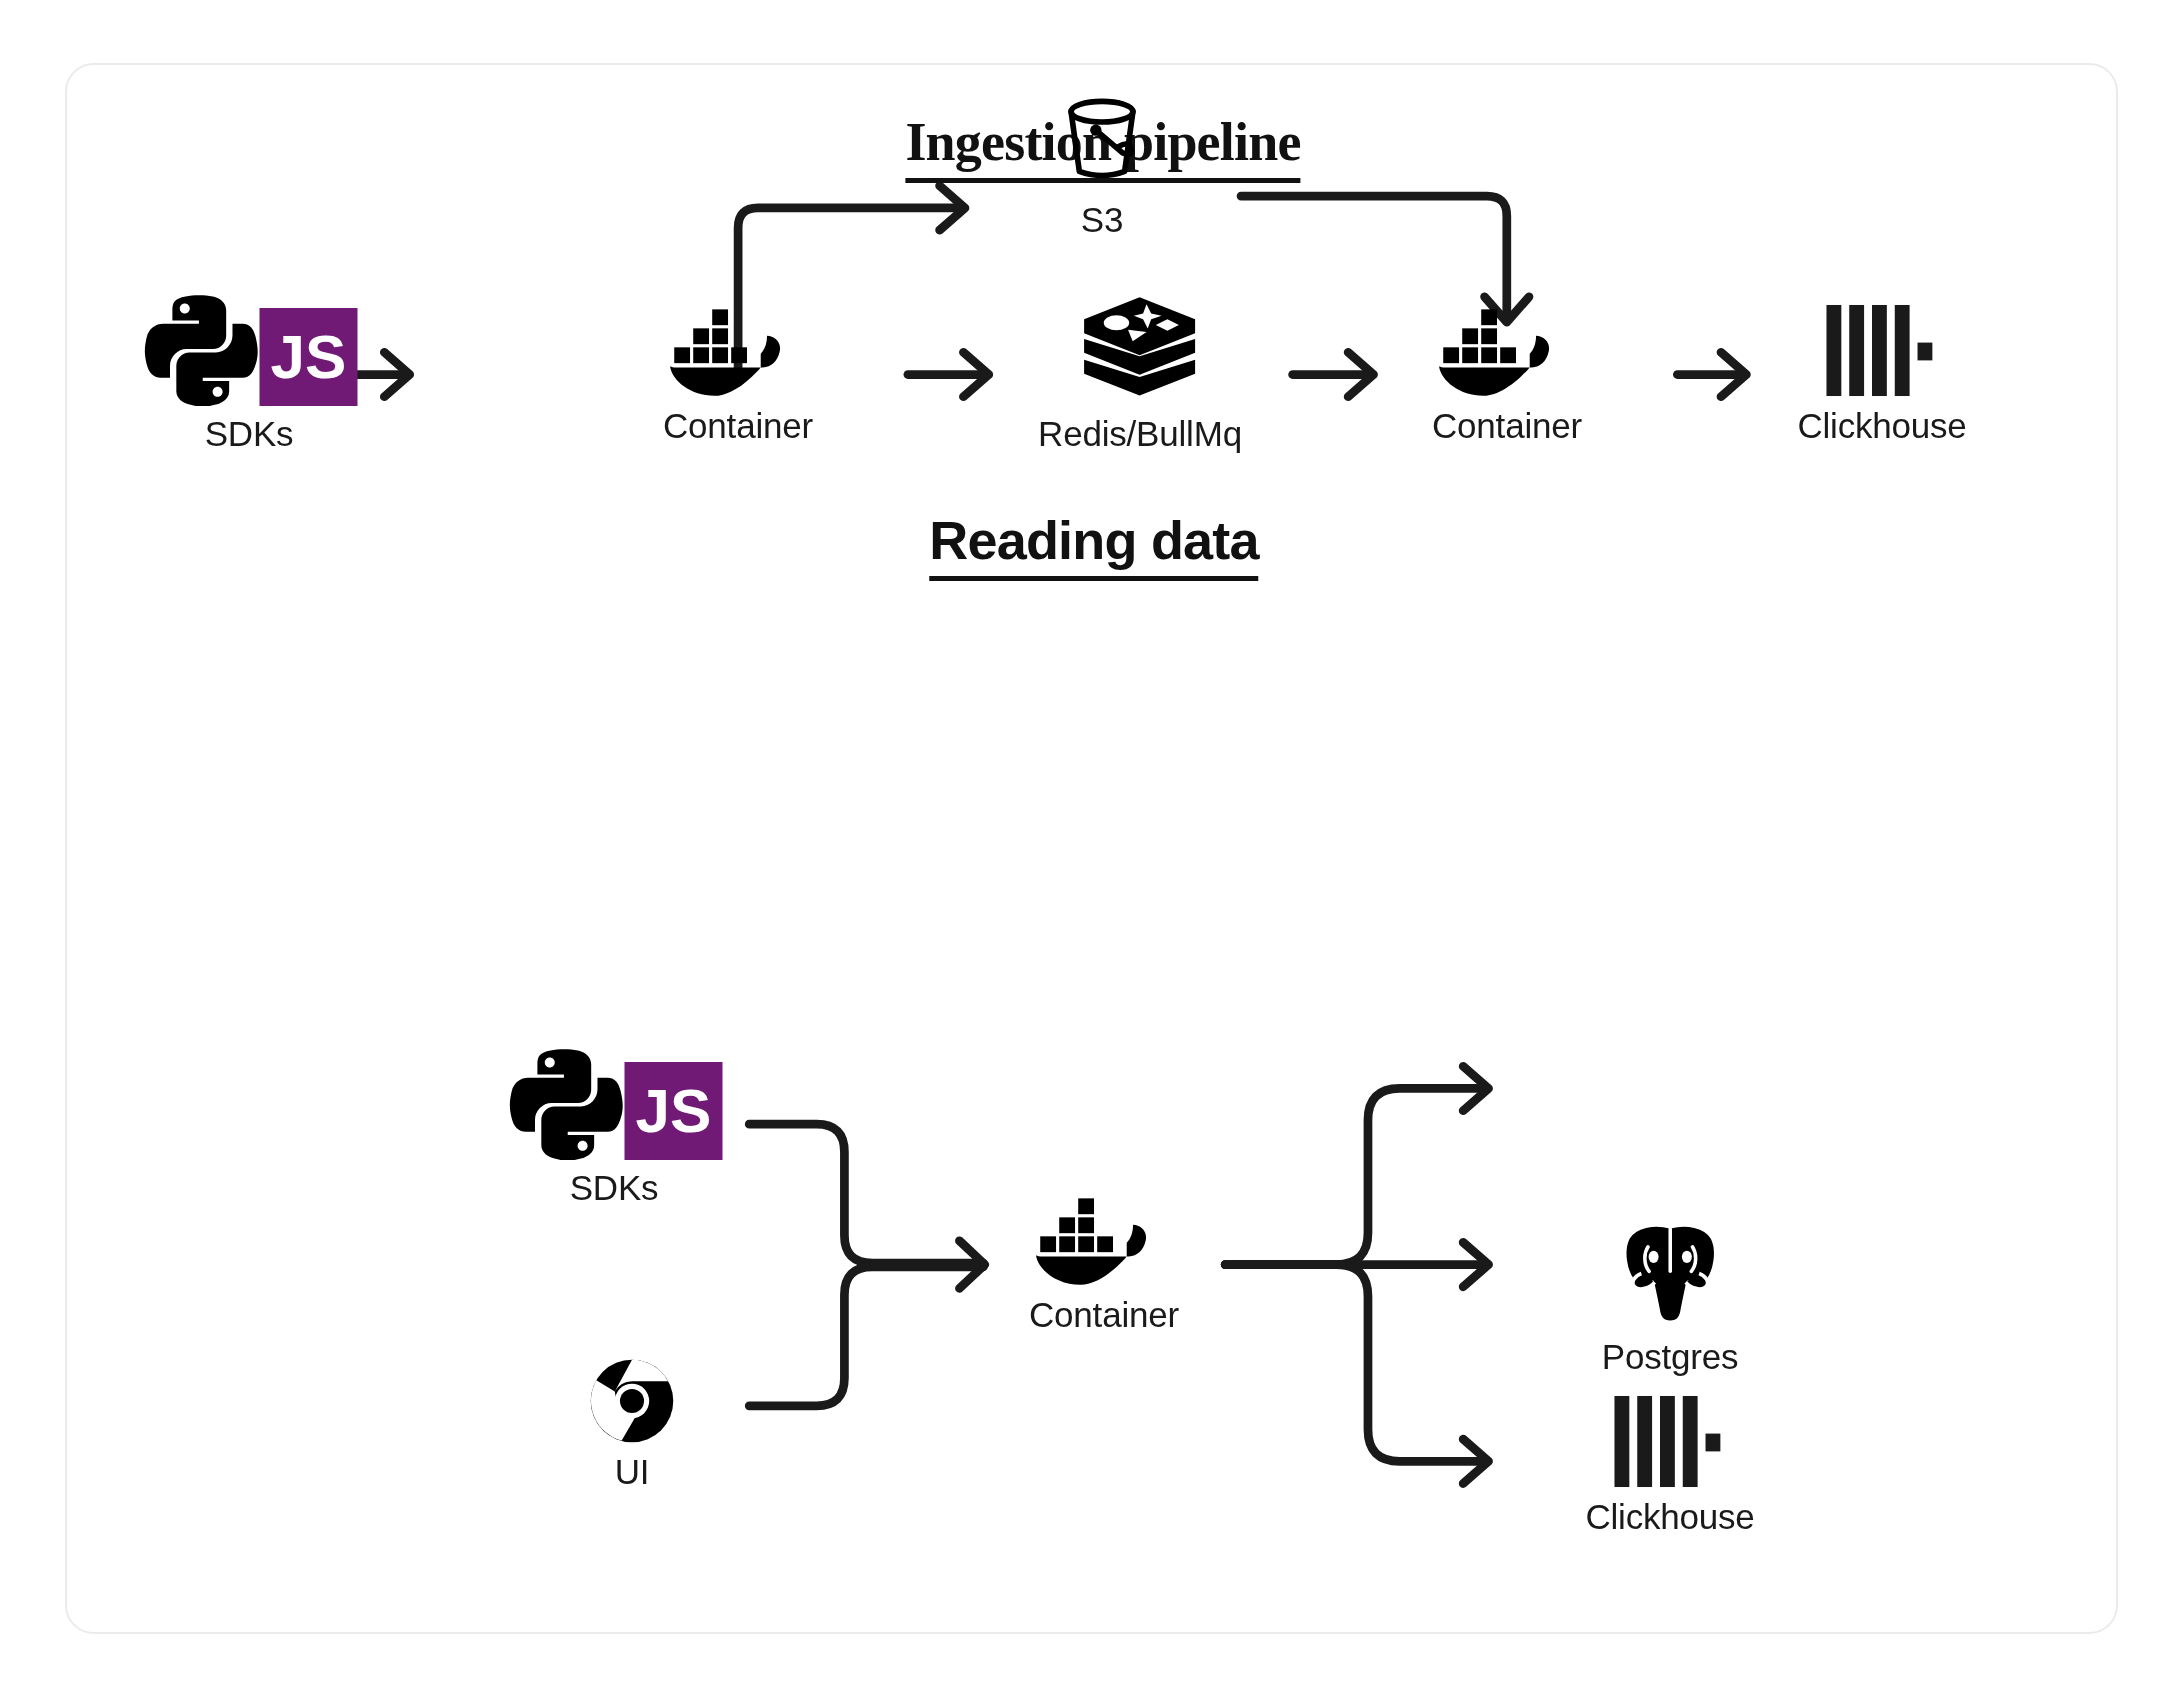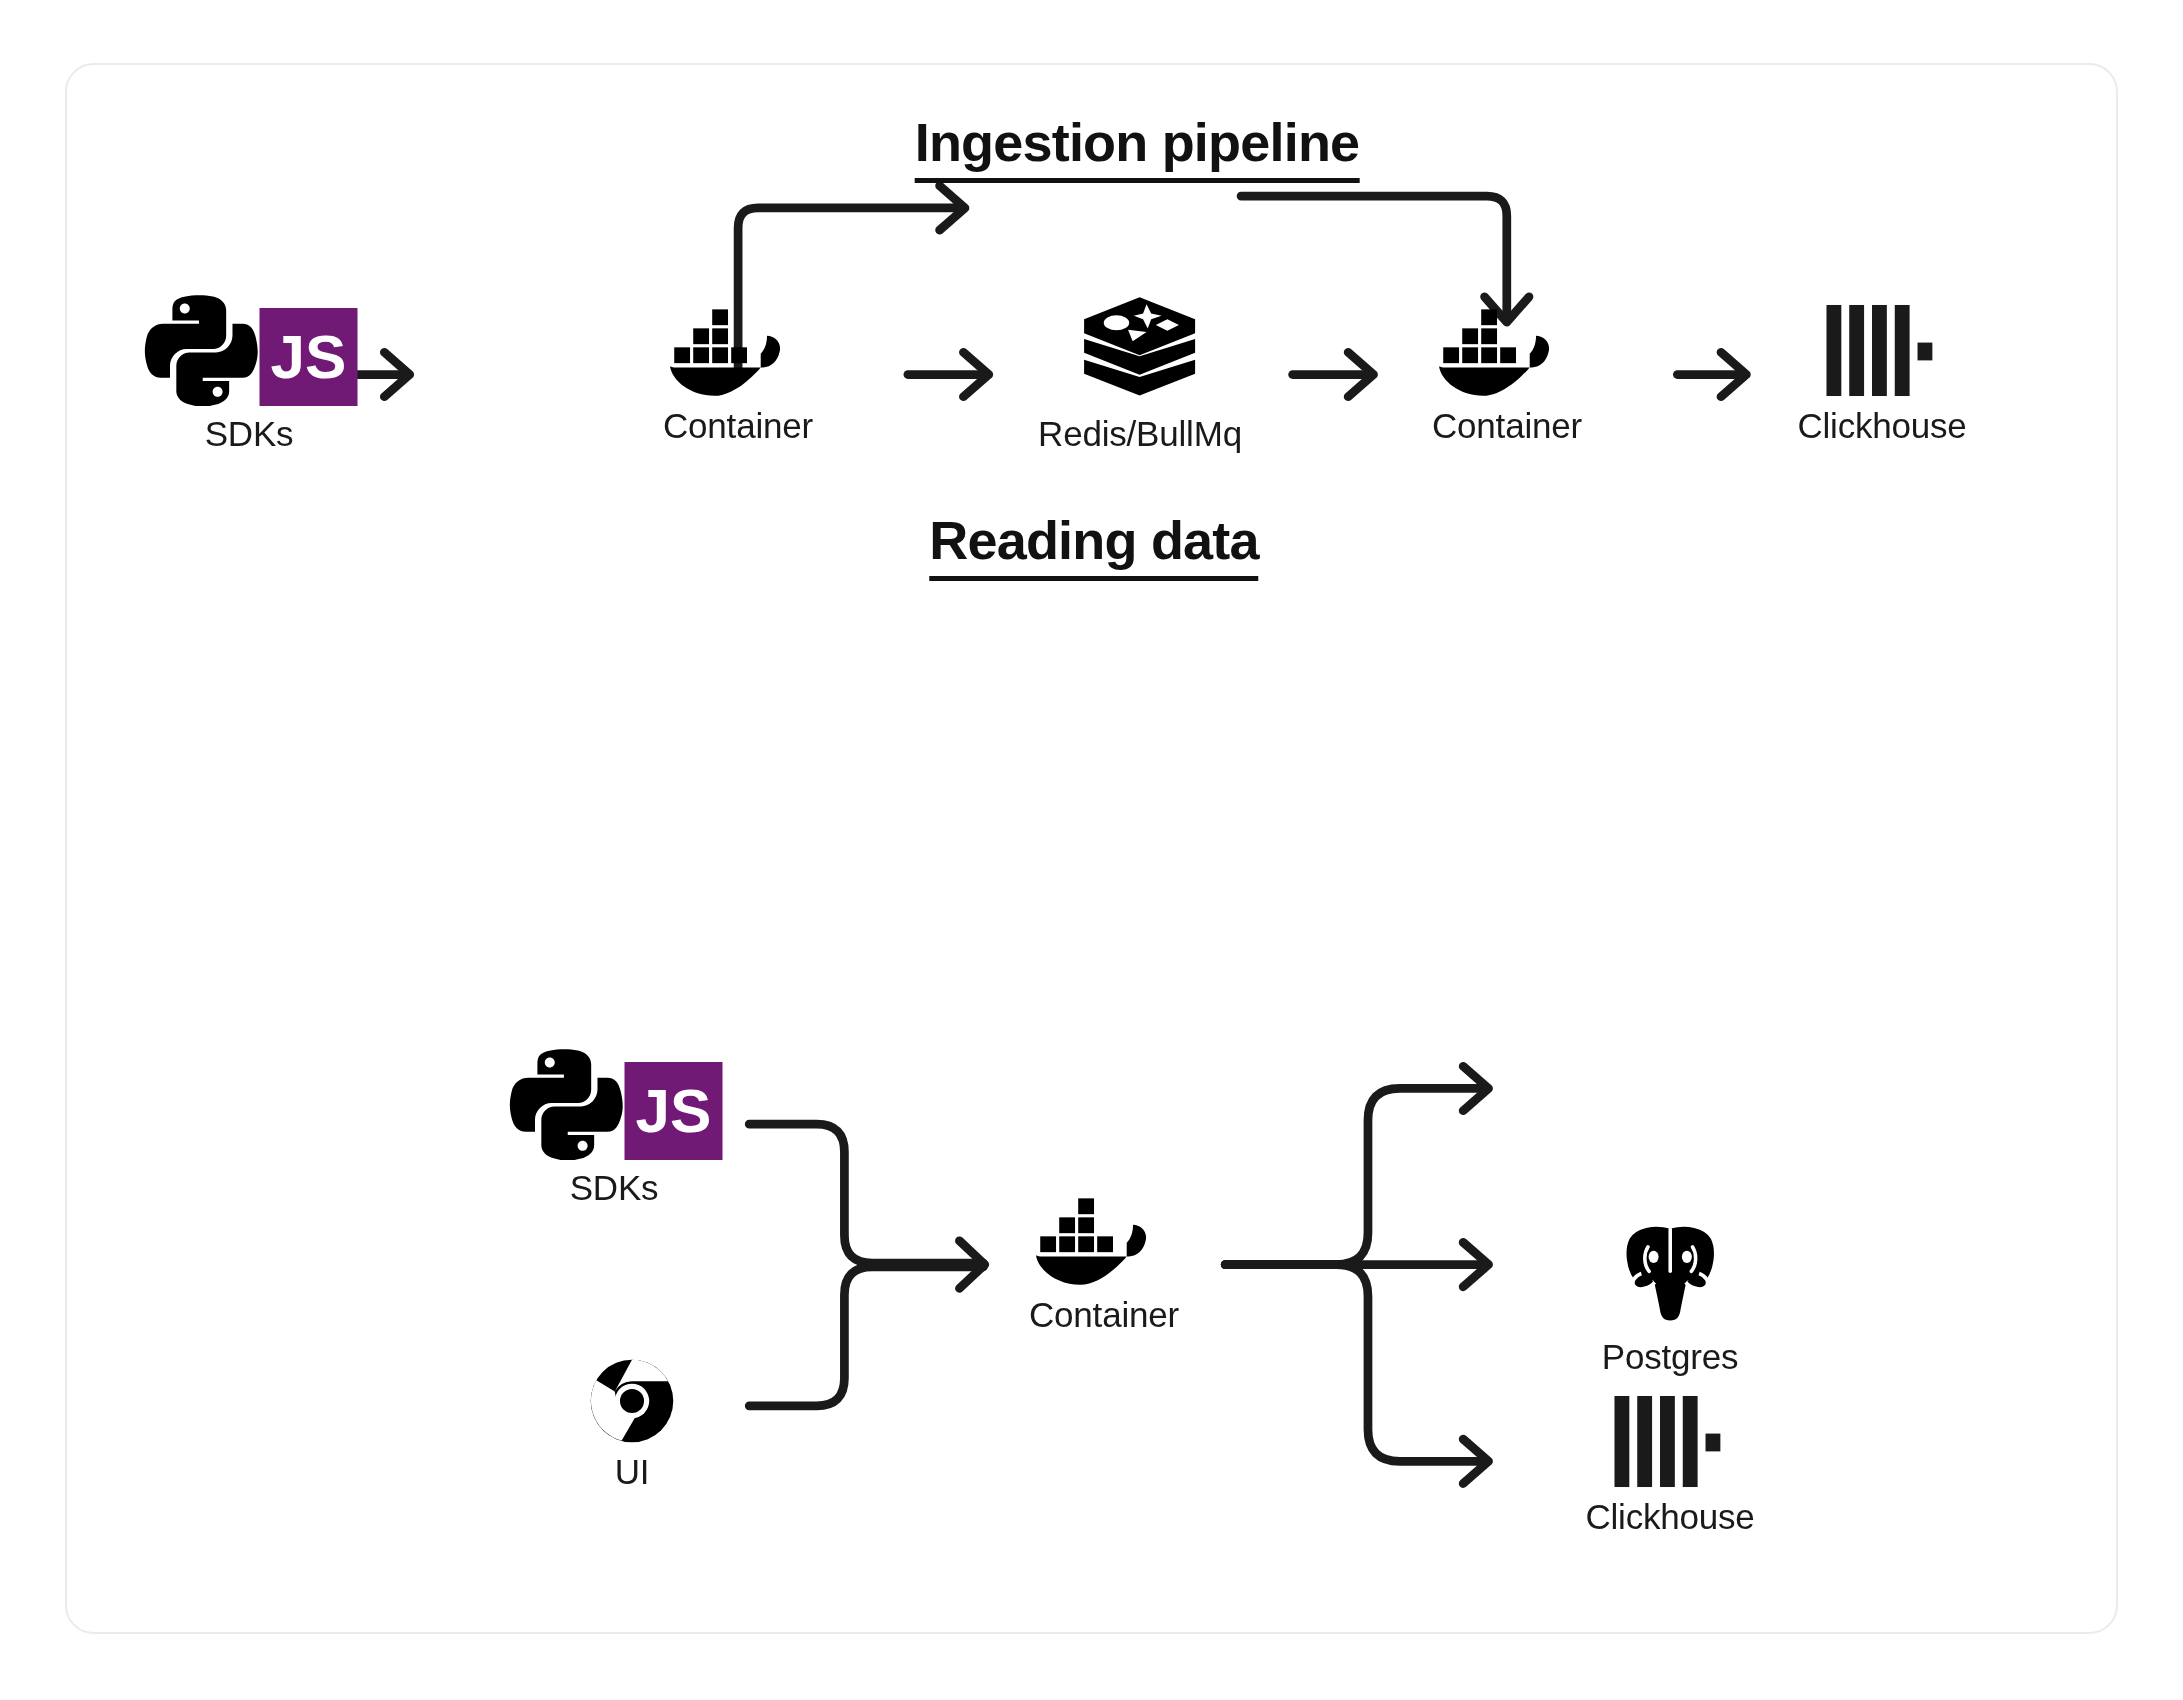--- a/index.html
+++ b/index.html
@@ -136,21 +136,21 @@
       </g>
 
       <g>
         <path d="M 1460 1512 L 1600 1512 Q 1640 1512 1640 1552 L 1640 1720 Q 1640 1760 1680 1760 L 1790 1760"></path>
         <polyline points="1760,1732 1792,1760 1760,1788" fill="none"></polyline>
       </g>
 
     </g>
   </svg>
 
-  <div class="section-title" style="left:1070px; top:46px;">
+  <div class="section-title" style="left:1036px; top:46px;font-family:Liberation Serif, serif;">
     <span class="tx">Ingestion pipeline</span>
   </div>
 
   <div class="node" style="left:182px; top:222px;">
     <div class="icons">
       <svg width="119" height="119" viewBox="0 0 100 100">
         <path fill="#000000" d="M49.3 7c-4.3 0-8.2.4-11.4 1-9.4 1.7-11.1 5.2-11.1 11.6v8.5h22.3v2.8H19.2c-6.5 0-12.2 3.9-14 11.3-2 8.5-2.1 13.8 0 22.7 1.6 6.6 5.4 11.3 11.9 11.3h7.7V66c0-7.4 6.4-13.9 13.9-13.9h22.2c6.2 0 11.1-5.1 11.1-11.3V19.6c0-6-5.1-10.6-11.1-11.6C57.1 7.4 53.5 7 49.3 7zM37.2 13.8c2.3 0 4.2 1.9 4.2 4.3 0 2.3-1.9 4.2-4.2 4.2-2.3 0-4.2-1.9-4.2-4.2 0-2.4 1.9-4.3 4.2-4.3z"></path>
         <path fill="#000000" d="M77.3 30.9v9.9c0 7.7-6.5 14.2-13.9 14.2H41.2c-6.1 0-11.1 5.2-11.1 11.3v21.2c0 6 5.2 9.6 11.1 11.3 7 2.1 13.8 2.4 22.2 0 5.6-1.6 11.1-4.9 11.1-11.3v-8.5H52.3v-2.8h33.4c6.5 0 8.9-4.5 11.1-11.3 2.3-7 2.2-13.7 0-22.7-1.6-6.5-4.6-11.3-11.1-11.3h-8.4zM64.8 83.8c2.3 0 4.2 1.9 4.2 4.2 0 2.4-1.9 4.3-4.2 4.3-2.3 0-4.2-1.9-4.2-4.3 0-2.3 1.9-4.2 4.2-4.2z"></path>
       </svg>
       <div class="jsbox" style="width:98px;height:98px;font-size:62px;line-height:1;">
@@ -171,20 +171,33 @@
           <rect x="22" y="42" width="15" height="15"></rect>
           <rect x="40" y="42" width="15" height="15"></rect>
           <rect x="58" y="42" width="15" height="15"></rect>
           <path d="M0 60 C0 60 2 61 4 61 L88 61 C96 61 102 55 104 46 C106 37 99 31 92 31 C92 38 90 44 86 48 C86 48 86 61 86 61 C86 61 64 88 42 88 C20 88 2 74 0 60 Z"></path>
         </g>
       </svg>
     </div>
     <div class="caption">Container</div>
   </div>
 
+  <div class="node" style="left:1035px; top:24px;">
+    <div class="icons">
+      <svg width="103" height="103" viewBox="0 0 100 100">
+        <g fill="none" stroke="#000000" stroke-width="5.5" stroke-linecap="round" stroke-linejoin="round">
+          <ellipse cx="50" cy="22" rx="30" ry="10"></ellipse>
+          <path d="M20 22 L28 80 Q50 88 72 80 L80 22"></path>
+          <path d="M44 40 L70 62 Q80 66 78 58 Q76 50 66 56"></path>
+        </g>
+        <circle cx="44" cy="40" r="5.5" fill="#000000"></circle>
+      </svg>
+    </div>
+    <div class="caption">S3</div>
+  </div>
 
   <div class="node" style="left:1073px; top:230px;">
     <div class="icons">
       <svg width="119" height="111" viewBox="0 0 100 96">
         <g fill="#000000">
           <path d="M50 71 L98 56 L98 68 L50 87 L2 68 L2 56 Z"></path>
           <path d="M50 53 L98 38 L98 50 L50 69 L2 50 L2 38 Z"></path>
           <path d="M50 2 L98 21 L98 33 L50 52 L2 33 L2 21 Z"></path>
         </g>
         <g fill="#ffffff">

